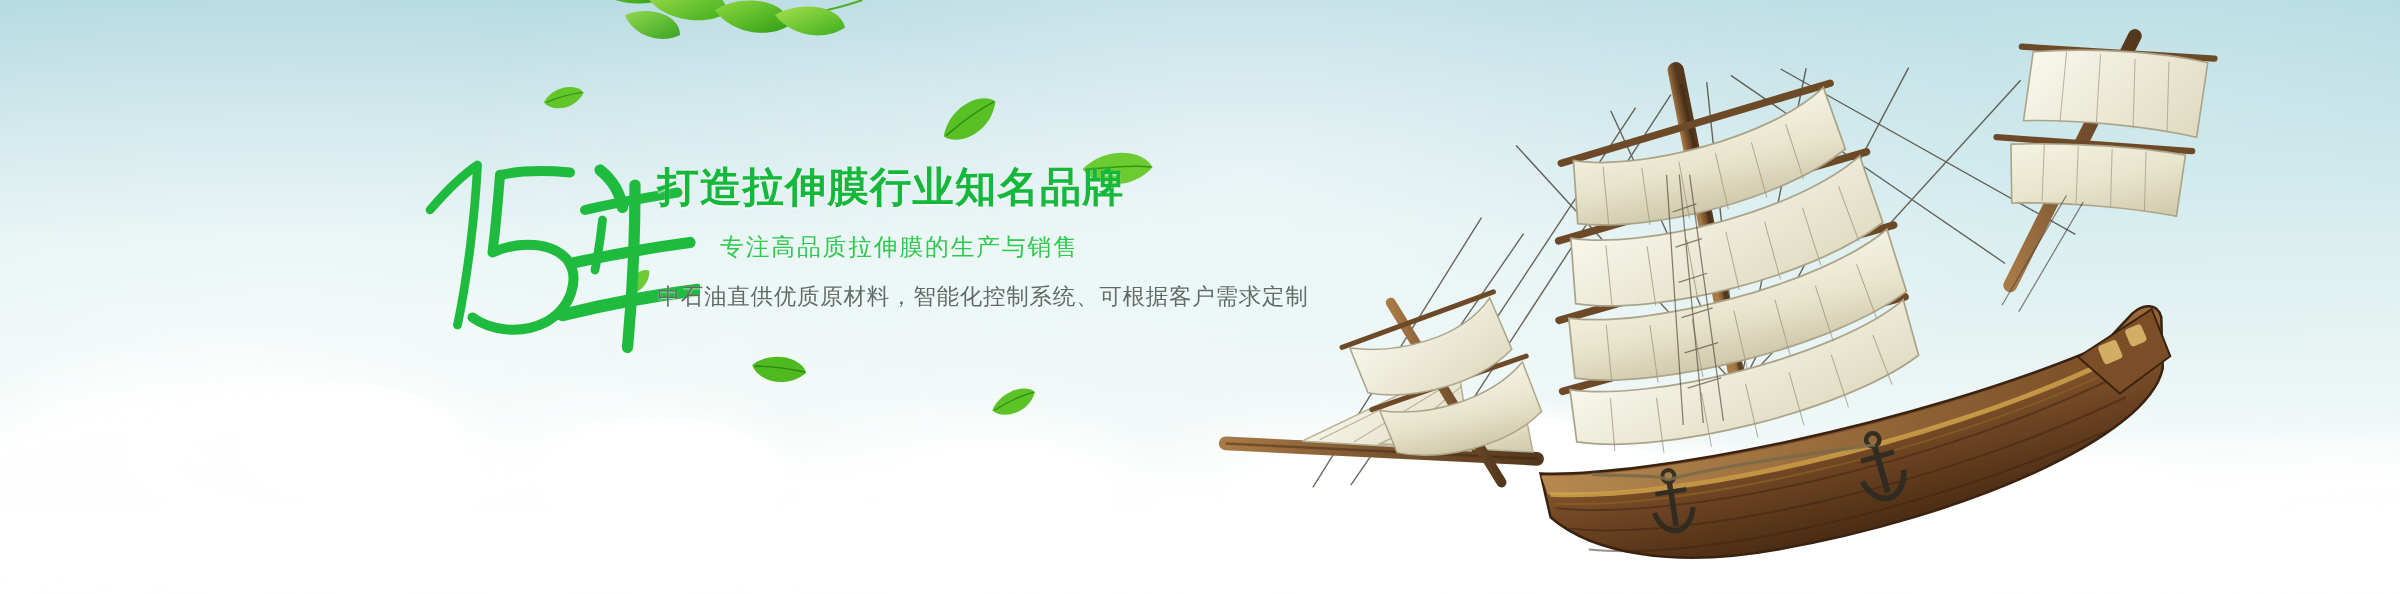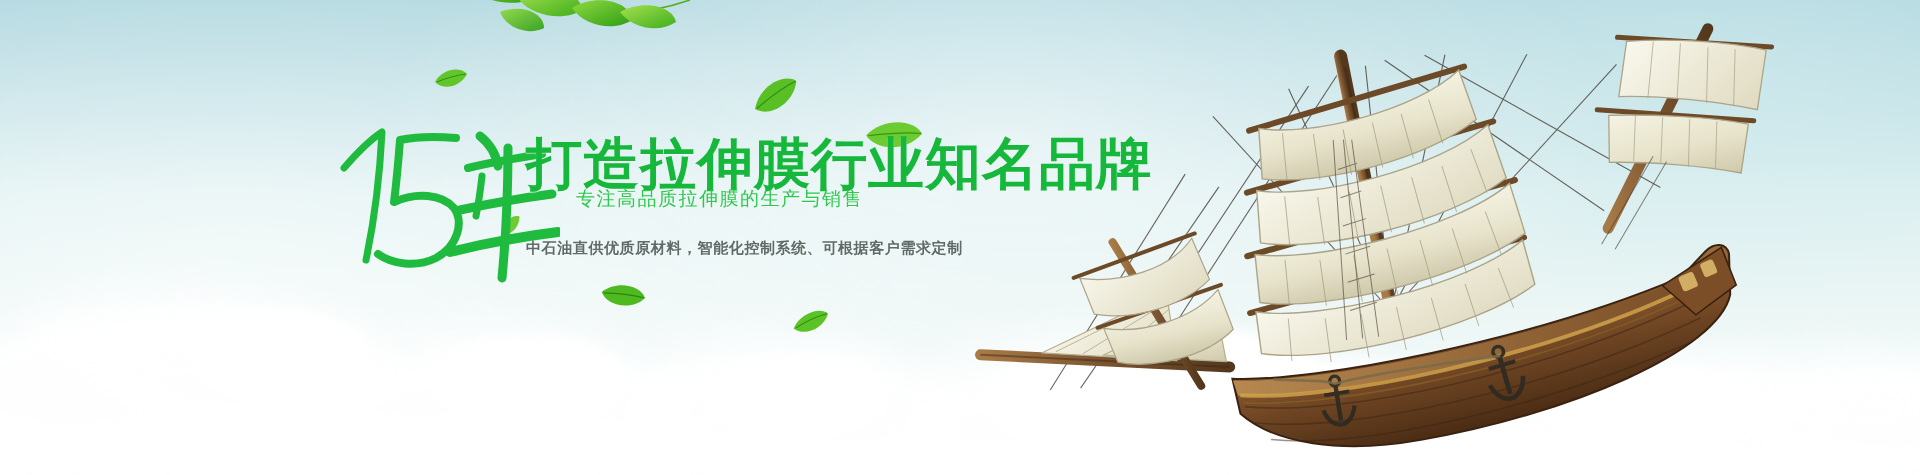--- a/index.html
+++ b/index.html
@@ -69,48 +69,48 @@
     width: 640px; height: 190px;
   }
   .years {
     position: absolute;
     left: 0px; top: 6px;
     width: 230px; height: 170px;
   }
   .headline {
     position: absolute;
     left: 196px; top: 28px;
-    font-size: 56px;
+    font-size: 33px;
     font-weight: bold;
     color: #16b83c;
     letter-spacing: 1px;
     white-space: nowrap;
     line-height: 1;
     text-shadow: 0 1px 1px rgba(255,255,255,0.55);
+    font-family: Liberation Mono, monospace;
   }
   .subhead {
     position: absolute;
     left: 246px; top: 81px;
     font-size: 19px;
     color: #2dc84d;
     letter-spacing: 1.5px;
     white-space: nowrap;
     line-height: 1;
     text-shadow: 0 1px 1px rgba(255,255,255,0.6);
   }
   .tagline {
     position: absolute;
-    left: 196px; top: 132px;
-    font-size: 15px;
+    left: 196px; top: 120px;
+    font-size: 18px;
     color: #5f6b66;
     letter-spacing: 0.6px;
     white-space: nowrap;
     line-height: 1;
     text-shadow: 0 1px 1px rgba(255,255,255,0.7);
-    font-weight: bold;
   }
 </style>
 </head>
 <body>
 
 <div id="banner">
 
   <div class="sky-top-tint"></div>
   <div class="sky-glow"></div>
 

